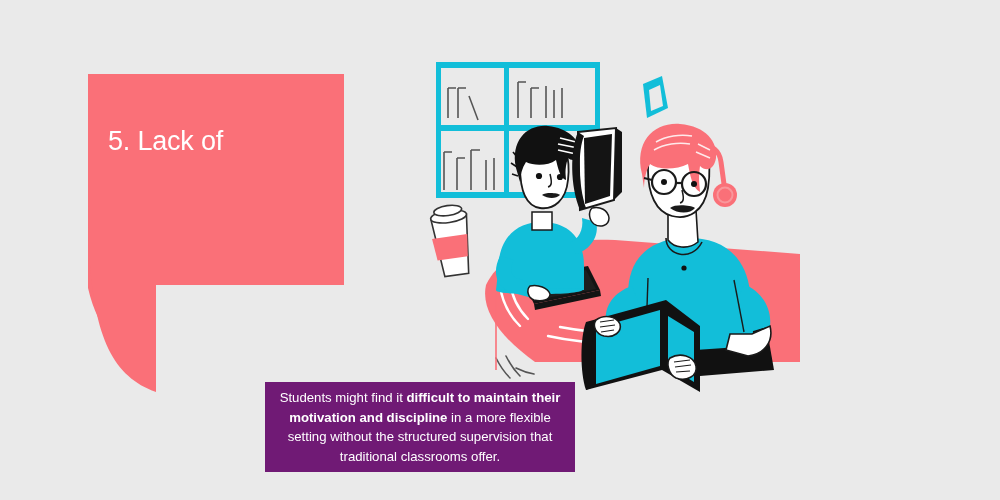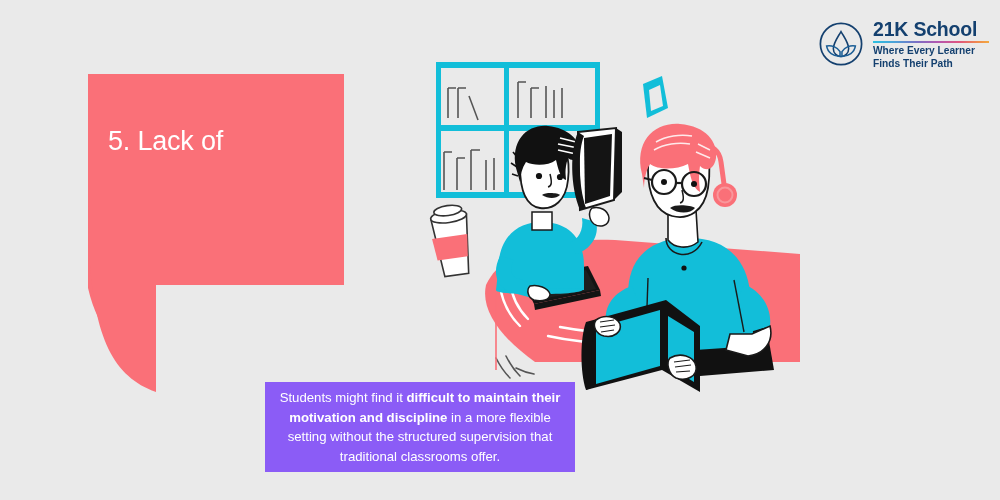--- a/index.html
+++ b/index.html
@@ -90,21 +90,21 @@
   }
   .quote-title .line2 { display: block; padding-left: 34px; }
 
   
   .desc-card {
     position: absolute;
     left: 265px;
     top: 382px;
     width: 310px;
     height: 90px;
-    background: #8b5cf6;
+    background: #701a75;
     display: flex;
     align-items: center;
     justify-content: center;
   }
   .desc-text {
     color: #ffffff;
     font-size: 13.2px;
     line-height: 19.5px;
     text-align: center;
     padding: 0 14px;
@@ -328,28 +328,14 @@
 
     </svg>
   </div>
 
   <div class="desc-card">
     <div class="desc-text">
       <span>Students might find it </span><b>difficult to maintain their motivation and discipline</b><span> in a more flexible setting without the structured supervision that traditional classrooms offer.</span>
     </div>
   </div>
 
-  <div class="logo-block">
-    <svg class="logo-mark" viewBox="0 0 48 48">
-      <circle cx="24" cy="24" r="21.5" fill="none" stroke="#14406f" stroke-width="1.8"></circle>
-      <path d="M24,11 C28,18 32,23 32,29 C32,34 28,37 24,37 C20,37 16,34 16,29 C16,23 20,18 24,11 Z" fill="none" stroke="#14406f" stroke-width="1.6"></path>
-      <path d="M23,37 C16,37 10,33 9,26 C14,25 20,27 23,32 Z" fill="none" stroke="#1b5e96" stroke-width="1.6"></path>
-      <path d="M25,37 C32,37 38,33 39,26 C34,25 28,27 25,32 Z" fill="none" stroke="#1b5e96" stroke-width="1.6"></path>
-    </svg>
-    <div class="logo-text-wrap">
-      <div class="logo-name">21K School</div>
-      <div class="logo-rule"></div>
-      <div class="logo-tagline">Where Every Learner</div>
-      <div class="logo-tagline">Finds Their Path</div>
-    </div>
-  </div>
 
 </div>
 
 </body></html>

